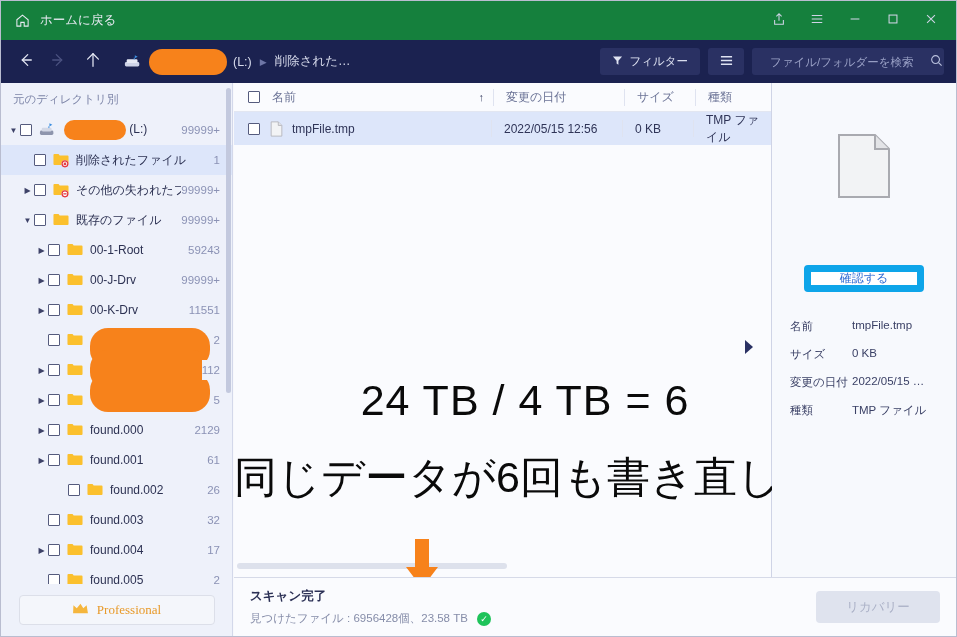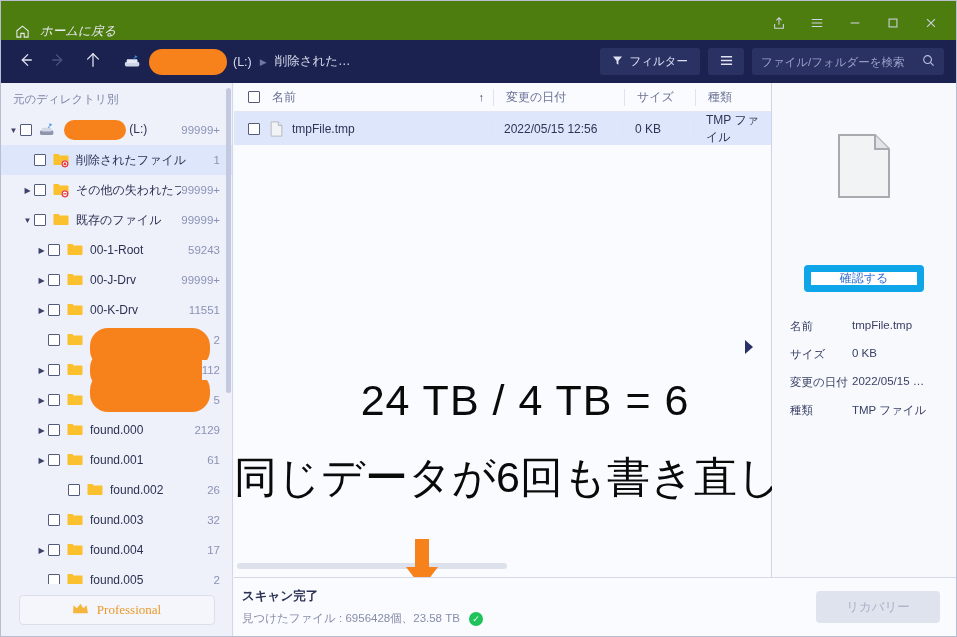--- a/index.html
+++ b/index.html
@@ -13,22 +13,22 @@
     position: relative;
     width: 957px; height: 637px;
     background: #f7f8fc;
     border: 1px solid #b9bdd0;
     overflow: hidden;
   }
 
   
   .titlebar {
     position: absolute; top: 0; left: 0; right: 0; height: 39px;
-    background: #4d7c0f;
-    display: flex; align-items: flex-end; font-style: italic;
+    background: #15803d;
+    display: flex; align-items: center;
   }
   .tb-home {
     display: flex; align-items: center; gap: 10px;
     padding-left: 14px; color: #e8eaf3; font-size: 12.5px;
   }
   .tb-home svg { display: block; }
   .tb-right {
     margin-left: auto; display: flex; align-items: center;
     gap: 4px; padding-right: 8px;
   }
@@ -73,21 +73,21 @@
     display: flex; align-items: center; gap: 6px; cursor: default;
   }
   .list-toggle-btn {
     width: 36px; height: 27px; border-radius: 3px;
     background: #2a3163; color: #dfe3f2;
     display: flex; align-items: center; justify-content: center;
   }
   .search-box {
     width: 192px; height: 27px; border-radius: 3px;
     background: #2a3163; display: flex; align-items: center;
-    padding: 0 9px; gap: 6px;
+    padding: 0 18px; gap: 6px;
   }
   .search-box input {
     flex: 1; background: transparent; border: none; outline: none;
     color: #e3e6f2; font-size: 11.5px;
     font-family: "Liberation Sans", sans-serif;
   }
   .search-box input::placeholder { color: #9aa1c6; }
 
   
   .sidebar {
@@ -215,21 +215,21 @@
     color: #2a3163;
   }
 
   
   .statusbar {
     position: absolute; left: 233px; right: 0; bottom: 0; height: 59px;
     background: #fafbfe;
     border-top: 1px solid #d6dae8;
     display: flex; align-items: center;
   }
-  .st-text { padding-left: 8px; }
+  .st-text { padding-left: 16px; }
   .st-title { font-size: 12.5px; color: #2b3055; font-weight: bold; }
   .st-sub {
     margin-top: 6px; font-size: 11.5px; color: #868da9;
     display: flex; align-items: center; gap: 9px;
   }
   .check-badge {
     width: 14px; height: 14px; border-radius: 50%;
     background: #1ec35a; display: flex; align-items: center;
     justify-content: center; color: #fff; font-size: 9px;
   }

